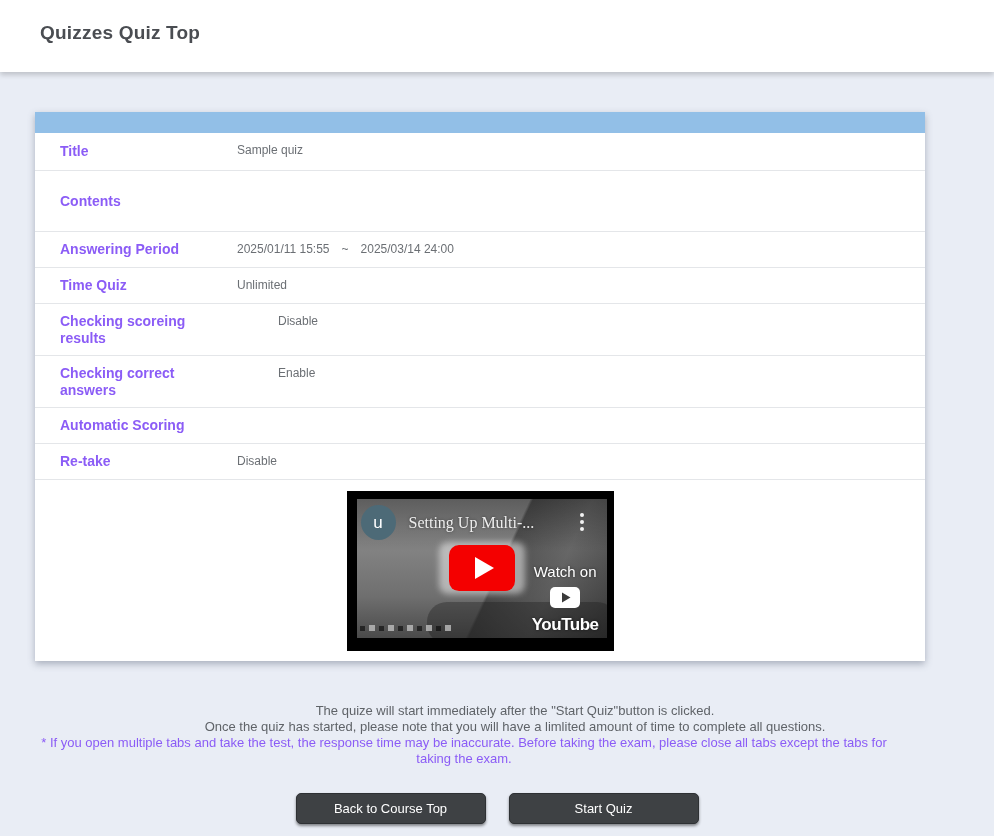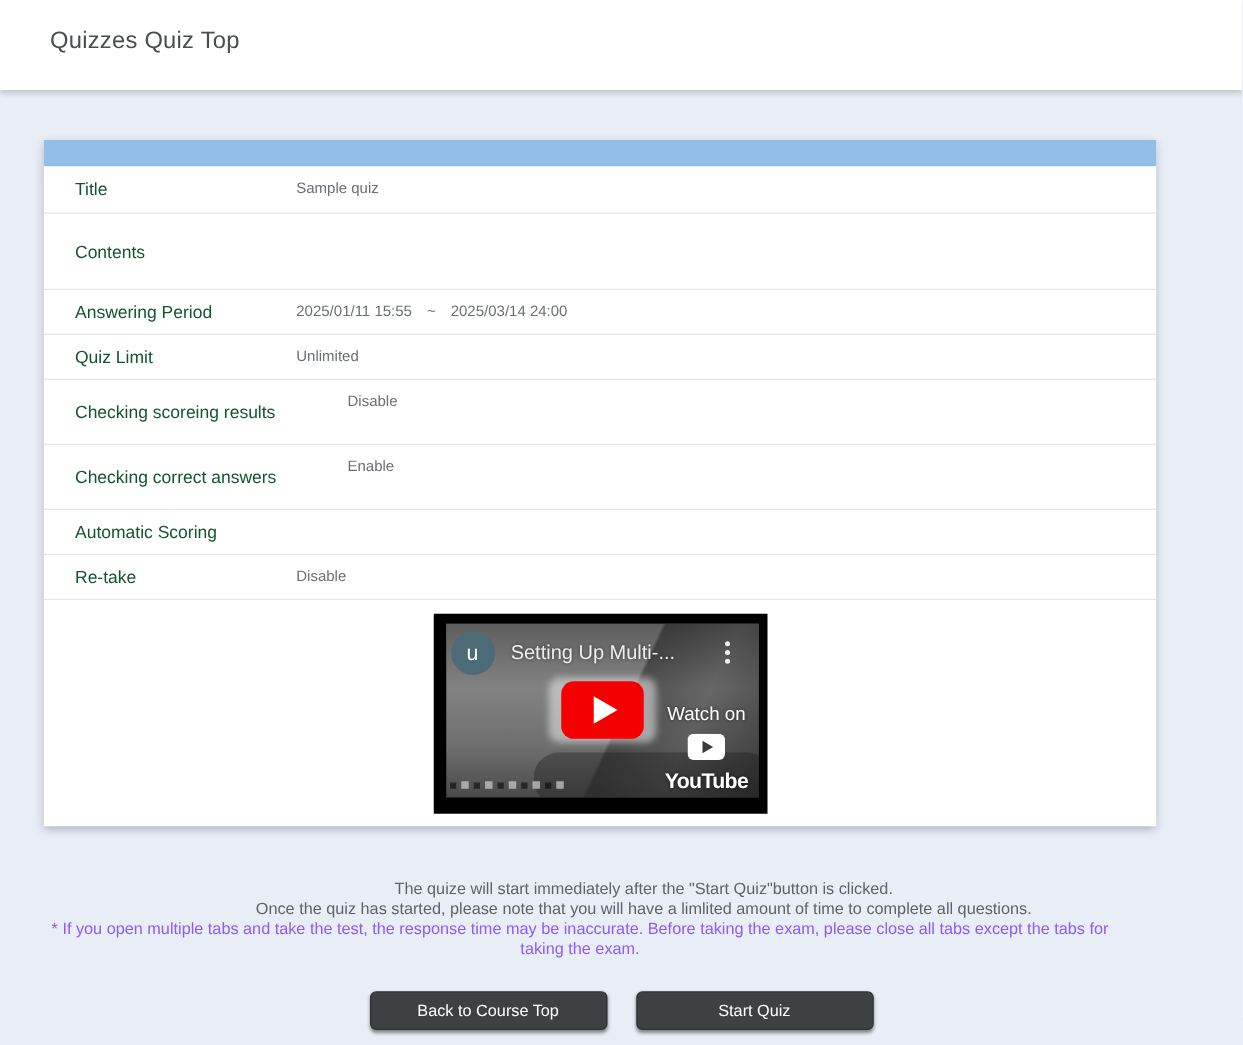--- a/index.html
+++ b/index.html
@@ -15,21 +15,21 @@
     background: #ffffff;
     height: 72px;
     box-shadow: 0 3px 5px rgba(0,0,0,0.18);
     position: relative;
     z-index: 5;
   }
   .page-title {
     margin: 0;
     padding: 22px 0 0 40px;
     font-size: 19px;
-    font-weight: normal;
+    font-weight: bold;
     color: #4a4d52;
     letter-spacing: 0.2px;
   }
   
   .card {
     width: 890px;
     margin: 40px 0 0 35px;
     background: #ffffff;
     box-shadow: 0 3px 7px rgba(90,100,120,0.45);
   }
@@ -44,22 +44,22 @@
   }
   .info-row.row-title   { min-height: 38px; }
   .info-row.row-contents{ min-height: 61px; }
   .info-row.row-check   { min-height: 52px; gap: 41px; }
   .label-cell {
     width: 202px;
     padding: 8px 10px 8px 25px;
     display: flex;
     align-items: center;
     font-size: 14px;
-    font-weight: normal;
-    color: #14532d;
+    font-weight: bold;
+    color: #8b5cf6;
     line-height: 17px;
   }
   .value-cell {
     flex: 1;
     padding: 10px 10px 8px 0;
     font-size: 12px;
     color: #6b6f74;
     line-height: 15px;
   }
   .period-sep { display: inline-block; margin: 0 12px; }
@@ -94,20 +94,21 @@
     color: #ffffff;
     font-size: 17px;
     display: flex; align-items: center; justify-content: center;
   }
   .yt-title {
     position: absolute; left: 52px; top: 15px;
     color: #eeeeee;
     font-size: 16px;
     white-space: nowrap;
     text-shadow: 0 0 3px rgba(0,0,0,0.5);
+    font-family: Liberation Serif, serif;
   }
   .yt-kebab {
     position: absolute; right: 23px; top: 14px;
     display: flex; flex-direction: column; gap: 3px;
     cursor: pointer;
   }
   .yt-kebab i {
     width: 4px; height: 4px; border-radius: 50%;
     background: #f2f2f2; display: block;
   }
@@ -208,21 +209,21 @@
       <div class="label-cell">Contents</div>
       <div class="value-cell"></div>
     </div>
 
     <div class="info-row">
       <div class="label-cell">Answering Period</div>
       <div class="value-cell"><span>2025/01/11 15:55</span><span class="period-sep">~</span><span>2025/03/14 24:00</span></div>
     </div>
 
     <div class="info-row">
-      <div class="label-cell">Quiz Limit</div>
+      <div class="label-cell">Time Quiz</div>
       <div class="value-cell">Unlimited</div>
     </div>
 
     <div class="info-row row-check">
       <div class="label-cell">Checking scoreing results</div>
       <div class="value-cell">Disable</div>
     </div>
 
     <div class="info-row row-check">
       <div class="label-cell">Checking correct answers</div>

